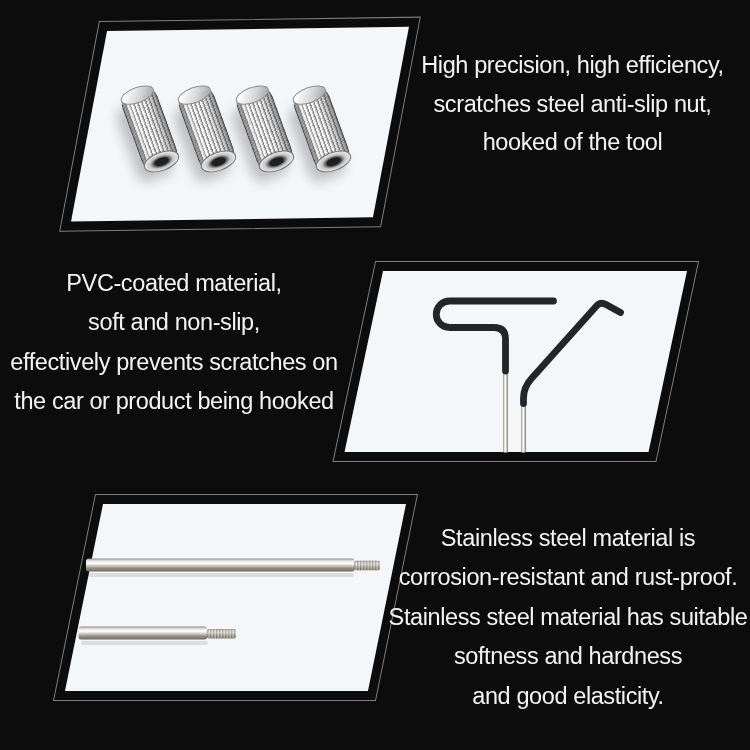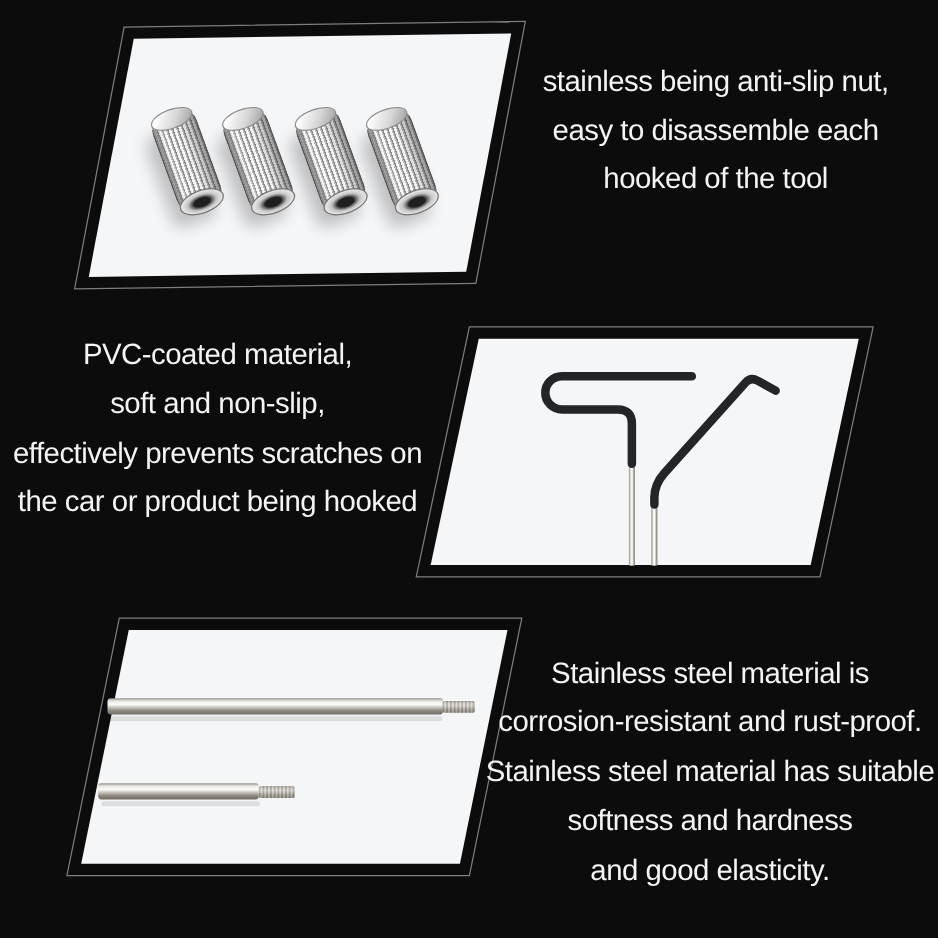--- a/index.html
+++ b/index.html
@@ -133,22 +133,22 @@
   <div class="nut" style="left:245.5px;top:90px">
     <div class="nut-top"></div>
     <div class="nut-bottom"></div>
   </div>
   <div class="nut" style="left:303px;top:90px">
     <div class="nut-top"></div>
     <div class="nut-bottom"></div>
   </div>
 
   <div class="caption caption-nuts">
-    <div class="line">stainless being anti-slip nut,</div>
-    <div class="line">easy to disassemble each</div>
+    <div class="line">High precision, high efficiency,</div>
+    <div class="line">scratches steel anti-slip nut,</div>
     <div class="line">hooked of the tool</div>
   </div>
 
   <div class="caption caption-rods">
     <div class="line">Stainless steel material is</div>
     <div class="line">corrosion-resistant and rust-proof.</div>
     <div class="line">Stainless steel material has suitable</div>
     <div class="line">softness and hardness</div>
     <div class="line">and good elasticity.</div>
   </div>

